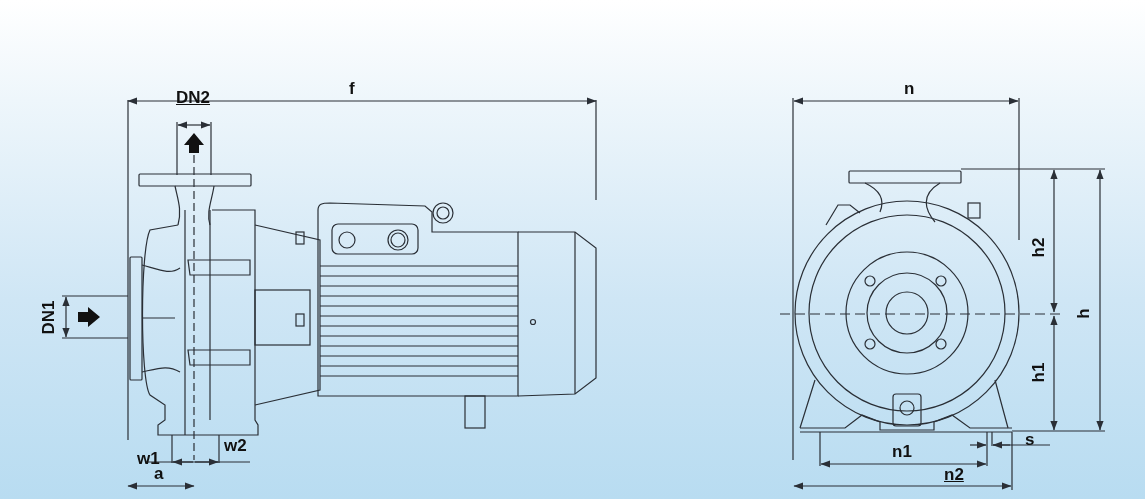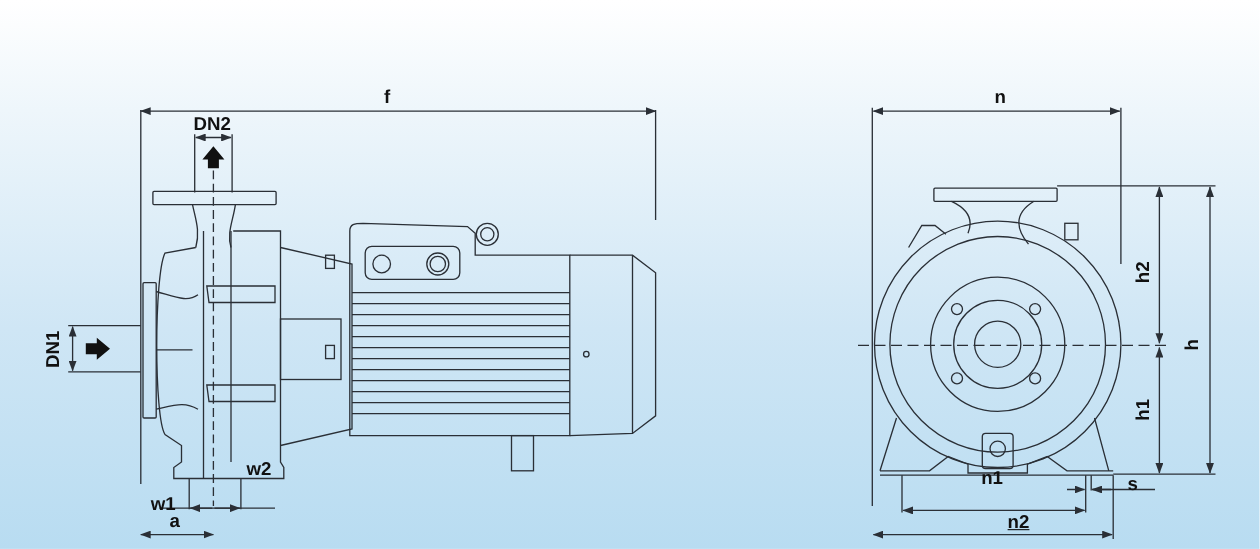--- a/index.html
+++ b/index.html
@@ -134,26 +134,26 @@
     <line x1="821" y1="464" x2="986" y2="464" marker-start="url(#ar)" marker-end="url(#ar)"></line>
     <line x1="1012" y1="432" x2="1012" y2="490"></line>
     <line x1="794" y1="486" x2="1011" y2="486" marker-start="url(#ar)" marker-end="url(#ar)"></line>
     <line x1="970" y1="445" x2="986" y2="445" marker-end="url(#ar)"></line>
     <line x1="1010" y1="445" x2="993" y2="445" marker-end="url(#ar)"></line>
     <line x1="993" y1="445" x2="1050" y2="445"></line>
   </g>
 </svg>
 
 <span class="lbl" style="left:349px;top:80px;">f</span>
-<span class="lbl" style="left:176px;top:104px;">DN2</span>
+<span class="lbl" style="left:176px;top:89px;text-decoration:underline;">DN2</span>
 <span class="lbl rot" style="left:31px;top:309px;">DN1</span>
 <span class="lbl" style="left:137px;top:450px;">w1</span>
-<span class="lbl" style="left:224px;top:418px;">w2</span>
+<span class="lbl" style="left:224px;top:437px;">w2</span>
 <span class="lbl" style="left:154px;top:465px;">a</span>
 
 <span class="lbl" style="left:904px;top:80px;">n</span>
 <span class="lbl rot" style="left:1029px;top:239px;">h2</span>
 <span class="lbl rot" style="left:1078px;top:305px;">h</span>
 <span class="lbl rot" style="left:1029px;top:364px;">h1</span>
-<span class="lbl" style="left:892px;top:426px;">n1</span>
-<span class="lbl" style="left:916px;top:466px;text-decoration:underline;">n2</span>
+<span class="lbl" style="left:892px;top:443px;">n1</span>
+<span class="lbl" style="left:944px;top:466px;text-decoration:underline;">n2</span>
 <span class="lbl" style="left:1025px;top:431px;">s</span>
 </div>
 
 </body></html>

